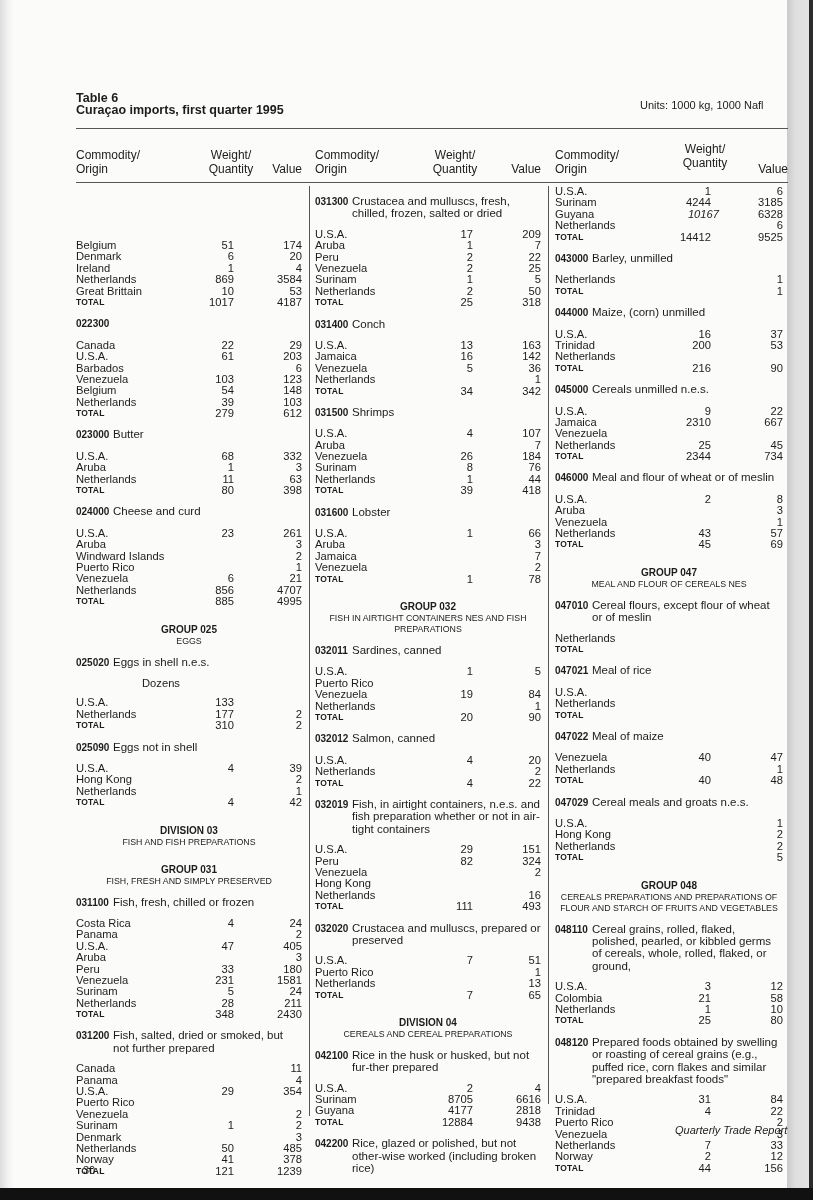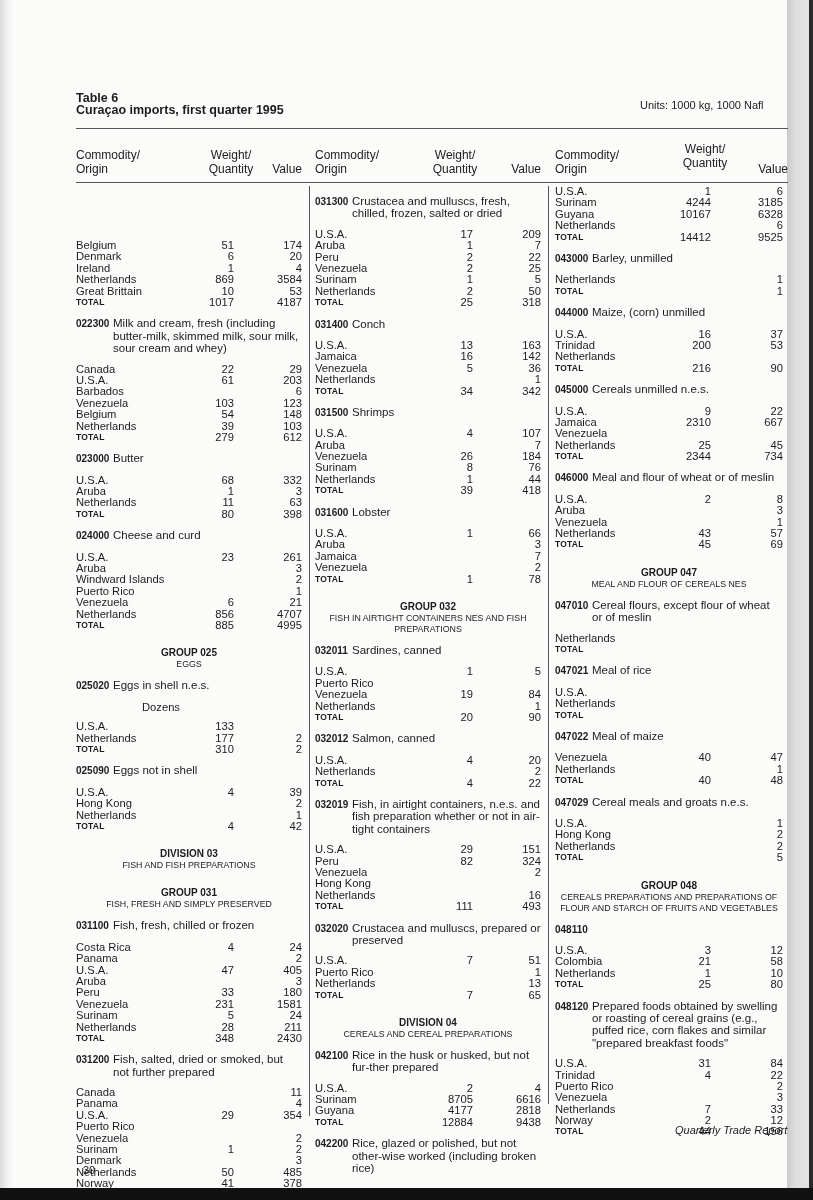--- a/index.html
+++ b/index.html
@@ -156,21 +156,20 @@
           <span class="v">53</span>
         </div>
         <div class="row total">
           <span class="o">TOTAL</span>
           <span class="q" style="right: 68px;">1017</span>
           <span class="v">4187</span>
         </div>
       </div>
       <div class="item">
         <span class="code">022300</span>
-        <span class="desc">Milk and cream, fresh (including butter-milk, skimmed milk, sour milk, sour cream and whey)</span>
       </div>
       <div class="blk" style="margin-top: 8px;">
         <div class="row">
           <span class="o">Canada</span>
           <span class="q" style="right: 68px;">22</span>
           <span class="v">29</span>
         </div>
         <div class="row">
           <span class="o">U.S.A.</span>
           <span class="q" style="right: 68px;">61</span>
@@ -737,21 +736,21 @@
           <span class="q" style="right: 72px;">1</span>
           <span class="v">6</span>
         </div>
         <div class="row">
           <span class="o">Surinam</span>
           <span class="q" style="right: 72px;">4244</span>
           <span class="v">3185</span>
         </div>
         <div class="row">
           <span class="o">Guyana</span>
-          <span class="q" style="right: 72px;">10167</span>
+          <span class="q" style="right: 64px; font-style: italic;">10167</span>
           <span class="v">6328</span>
         </div>
         <div class="row">
           <span class="o">Netherlands</span>
           <span class="q" style="right: 72px;"></span>
           <span class="v">6</span>
         </div>
         <div class="row total">
           <span class="o">TOTAL</span>
           <span class="q" style="right: 72px;">14412</span>
@@ -949,20 +948,21 @@
           <span class="q" style="right: 72px;"></span>
           <span class="v">5</span>
         </div>
       </div>
       <div class="group">
         <div class="g1">GROUP   048</div>
         <div class="g2">CEREALS PREPARATIONS AND PREPARATIONS OF FLOUR AND STARCH OF FRUITS AND VEGETABLES</div>
       </div>
       <div class="item">
         <span class="code">048110</span>
+        <span class="desc">Cereal grains, rolled, flaked, polished, pearled, or kibbled germs of cereals, whole, rolled, flaked, or ground,</span>
       </div>
       <div class="blk" style="margin-top: 8px;">
         <div class="row">
           <span class="o">U.S.A.</span>
           <span class="q" style="right: 72px;">3</span>
           <span class="v">12</span>
         </div>
         <div class="row">
           <span class="o">Colombia</span>
           <span class="q" style="right: 72px;">21</span>

